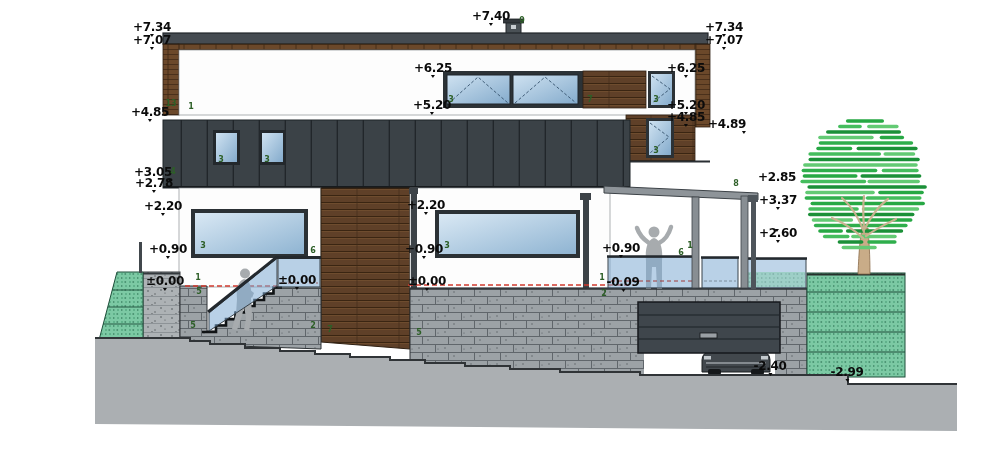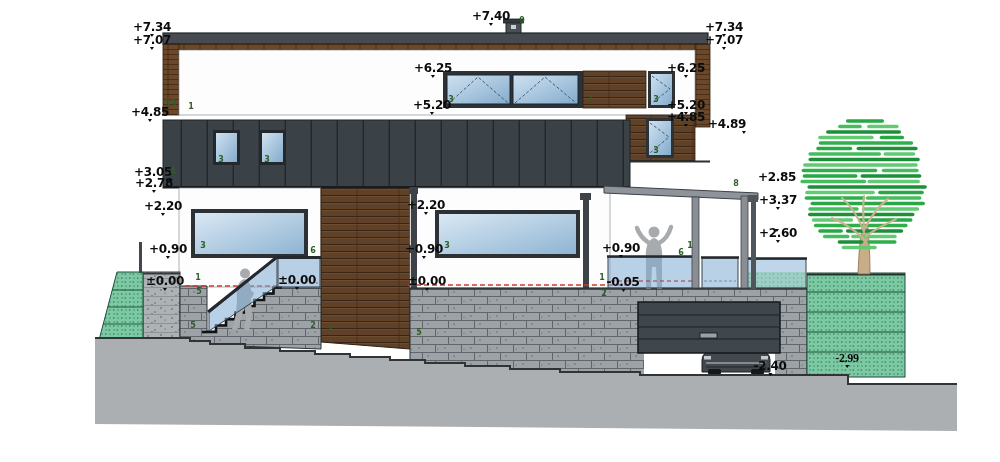--- a/index.html
+++ b/index.html
@@ -371,32 +371,32 @@
       </div>
       <div class="marker" style="left: 778px; top: 194px;">
         <span>+3.37</span>
         <i></i>
       </div>
       <div class="marker" style="left: 621px; top: 242px;">
         <span>+0.90</span>
         <i></i>
       </div>
       <div class="marker" style="left: 623px; top: 276px;">
-        <span>-0.05</span>
+        <span>-0.09</span>
         <i></i>
       </div>
       <div class="marker" style="left: 297px; top: 274px;">
         <span>±0.00</span>
         <i></i>
       </div>
       <div class="marker" style="left: 770px; top: 360px;">
         <span>-2.40</span>
         <i></i>
       </div>
-      <div class="marker" style="left: 847px; top: 352px; font-family: Liberation Serif, serif;">
+      <div class="marker" style="left: 847px; top: 366px;">
         <span>-2.99</span>
         <i></i>
       </div>
       <div class="ref" style="left: 171px; top: 104px;">13</div>
       <div class="ref" style="left: 191px; top: 107px;">1</div>
       <div class="ref" style="left: 451px; top: 100px;">3</div>
       <div class="ref" style="left: 590px; top: 100px;">7</div>
       <div class="ref" style="left: 656px; top: 100px;">3</div>
       <div class="ref" style="left: 522px; top: 21px;">9</div>
       <div class="ref" style="left: 736px; top: 184px;">8</div>

